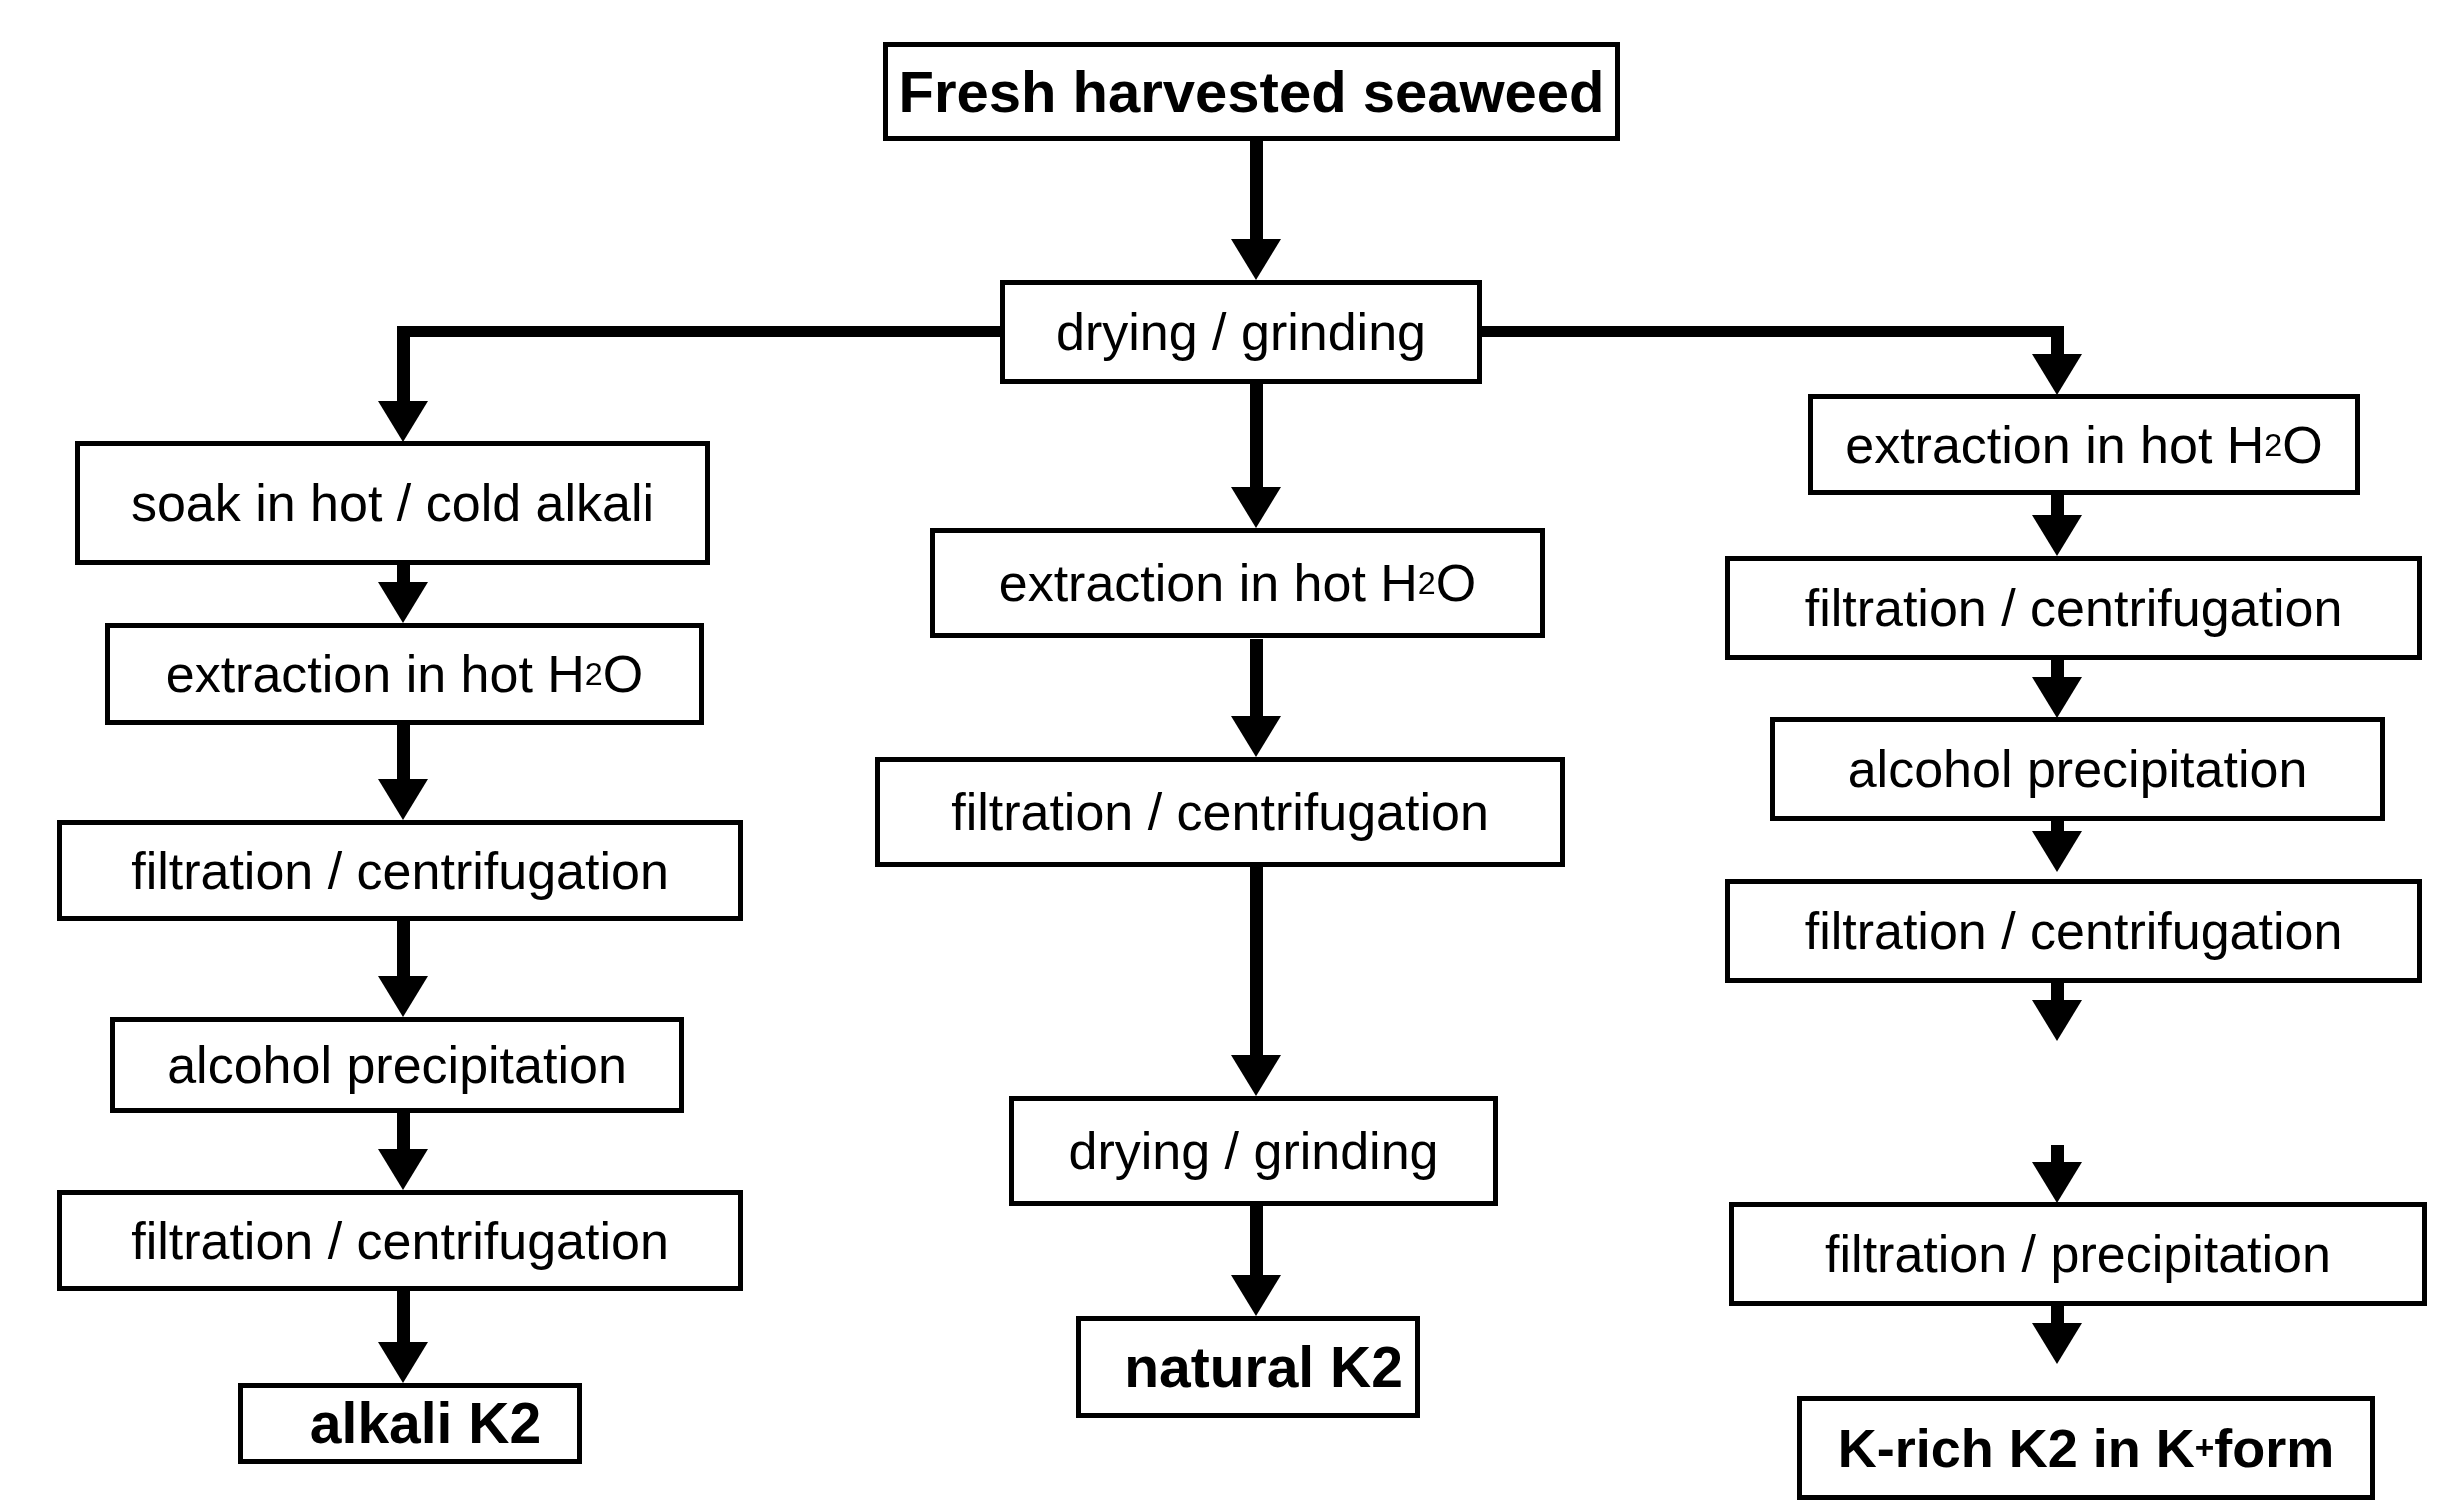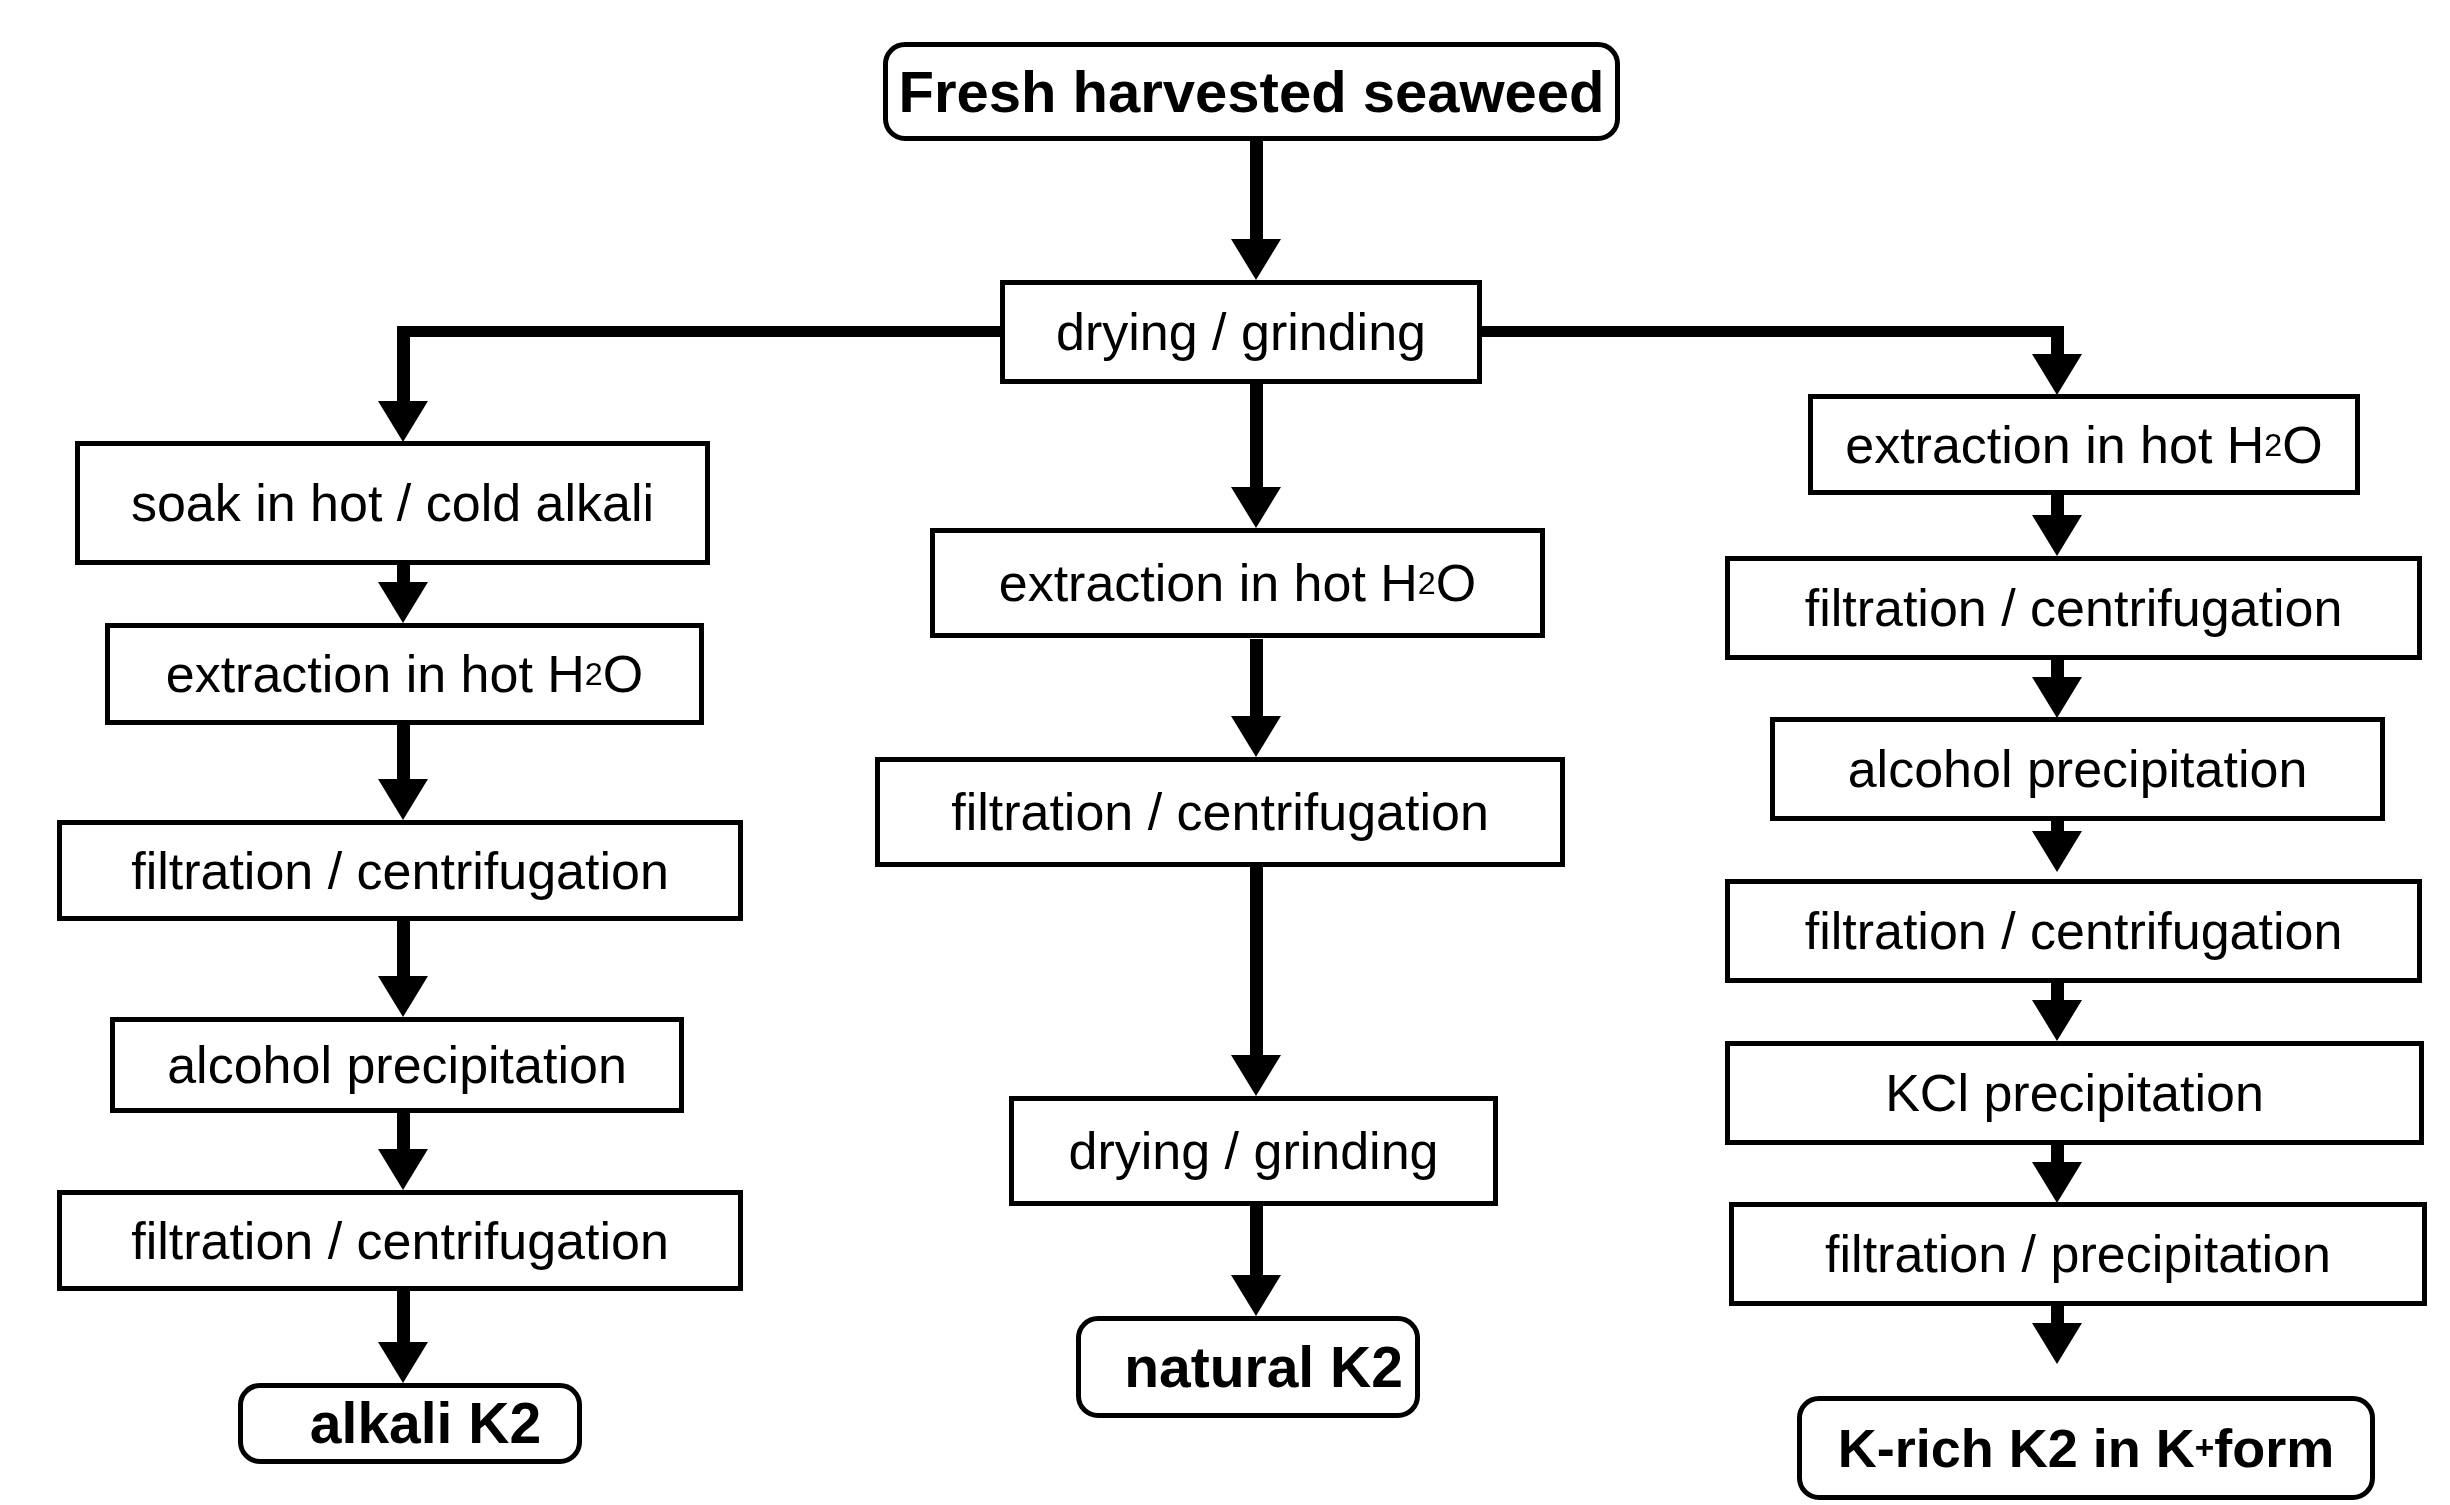--- a/index.html
+++ b/index.html
@@ -14,21 +14,21 @@
     background: #ffffff;
     border: 5.5px solid #000000;
     display: flex;
     align-items: center;
     justify-content: center;
     font-size: 52px;
     line-height: 1;
     white-space: nowrap;
     z-index: 2;
   }
-  .node.bold { font-weight: bold; border-radius: 22px; }
+  .node.bold { font-weight: bold; }
   .fs74 { font-size: 58px; }
   .fs72 { font-size: 57px; padding-left: 31px; }
   .fs68 { font-size: 54px; margin-top: 32px; }
 
   .node sub { font-size: 0.62em; vertical-align: -0.28em; line-height: 0; }
   .node sup { font-size: 0.62em; vertical-align: 0.5em;  line-height: 0; }
 
   
   .hline { position: absolute; height: 11px; background: #000000; z-index: 1; }
   .arrow { position: absolute; width: 12.6px; background: #000000; z-index: 1; }
@@ -86,18 +86,17 @@
 
   <div class="node" style="left:930px; top:528px; width:615px; height:110px">extraction in hot H<sub>2</sub>O</div>
   <div class="node" style="left:875px; top:757px; width:690px; height:110px">filtration / centrifugation</div>
   <div class="node" style="left:1009px; top:1096px; width:489px; height:110px">drying / grinding</div>
   <div class="node bold fs72" style="left:1076px; top:1316px; width:344px; height:102px">natural K2</div>
 
   <div class="node" style="left:1808px; top:394px; width:552px; height:101px">extraction in hot H<sub>2</sub>O</div>
   <div class="node" style="left:1725px; top:556px; width:697px; height:104px">filtration / centrifugation</div>
   <div class="node" style="left:1770px; top:717px; width:615px; height:104px">alcohol precipitation</div>
   <div class="node" style="left:1725px; top:879px; width:697px; height:104px">filtration / centrifugation</div>
-  <div class="node" style="left:1725px; top:1041px; width:699px; height:104px">KCl precipitation</div>
   <div class="node" style="left:1729px; top:1202px; width:698px; height:104px">filtration / precipitation</div>
   <div class="node bold fs68" style="left:1797px; top:1364px; width:578px; height:104px">K-rich K2 in K<sup>+</sup> form</div>
 
 </div>
 
 
 </body></html>

